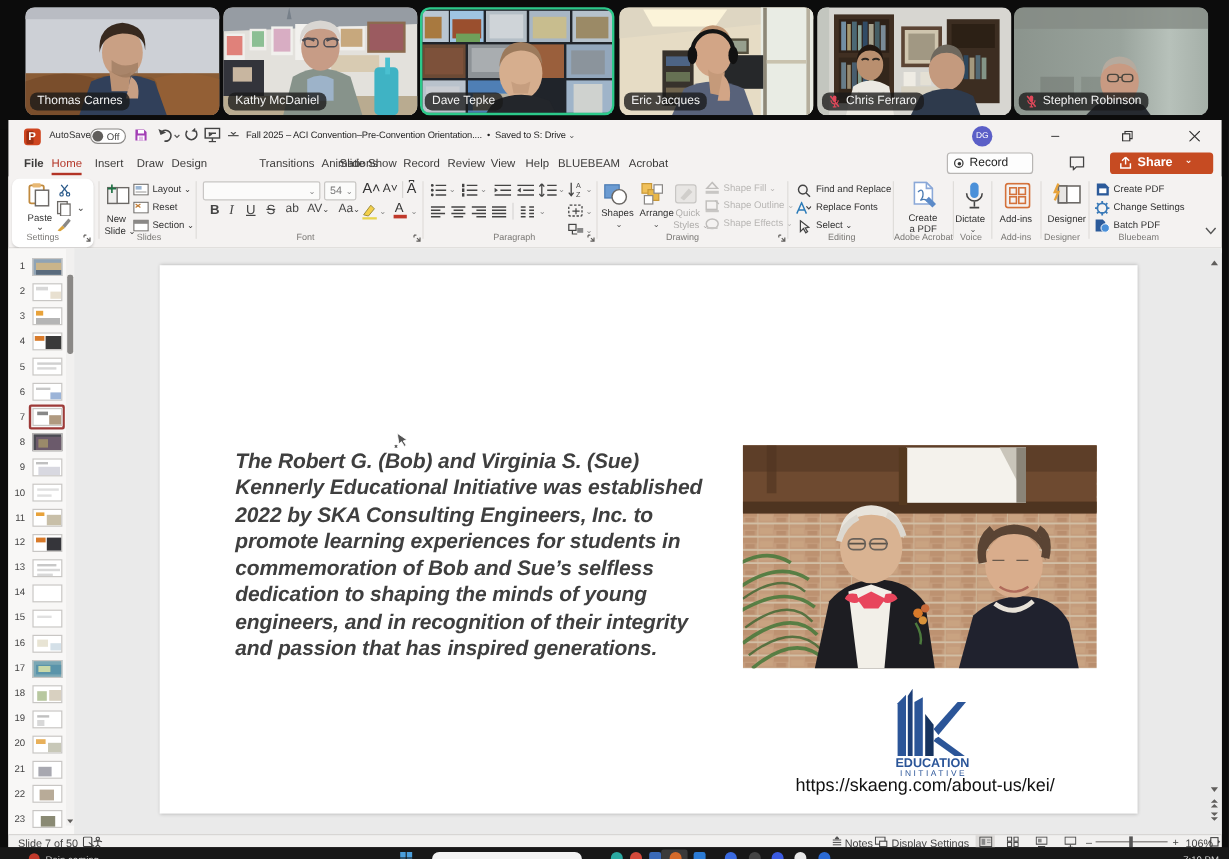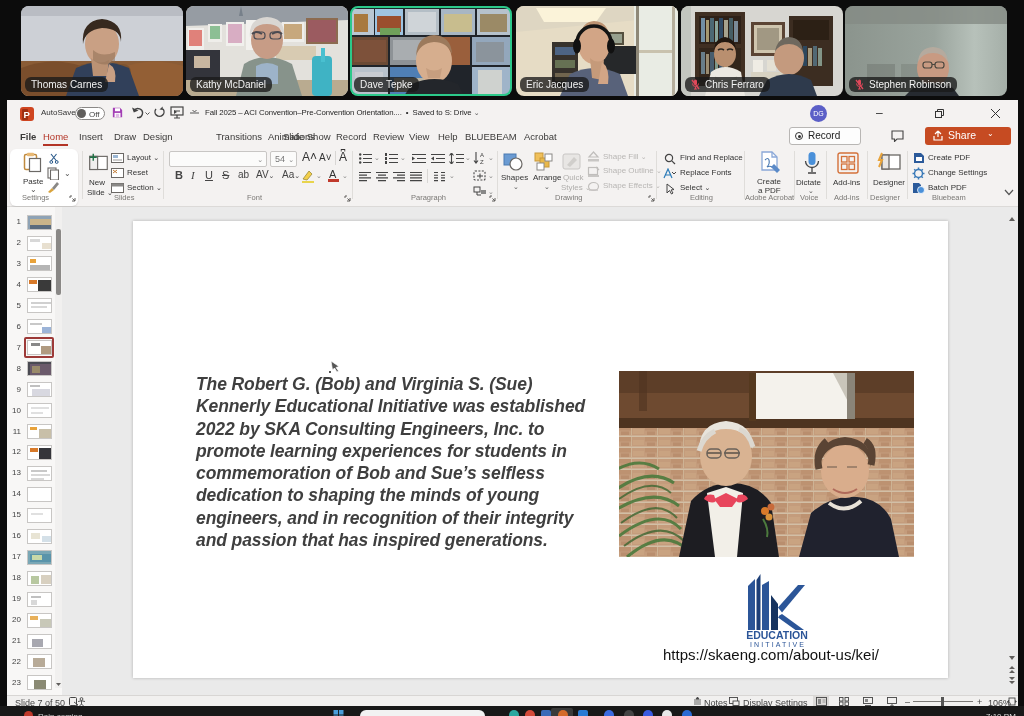--- a/index.html
+++ b/index.html
@@ -297,21 +297,21 @@
         <span class="abs" style="left:18px;top:2px;font-size:10px;color:#222;">Record</span>
       </div>
       <svg class="abs" style="left:884px;top:3px" width="13" height="12" viewBox="0 0 13 12">
           <path d="M1 1 h11 v8 h-6 l-2.5 2.5 v-2.5 h-2.5 z" fill="none" stroke="#444" stroke-width="1.1"></path>
         </svg>
       <div class="abs" style="left:918px;top:0px;width:86px;height:18px;background:#c64b22;border-radius:3px;">
         <svg class="abs" style="left:7px;top:3px" width="12" height="12" viewBox="0 0 12 12">
             <path d="M6 1 L9 4 M6 1 L3 4 M6 1 v6" stroke="#fff" stroke-width="1.2" fill="none"></path>
             <path d="M2 6 v4 h8 v-4" stroke="#fff" stroke-width="1.2" fill="none"></path>
           </svg>
-        <span class="abs" style="left:23px;top:2px;font-size:10.5px;color:#fff;">Share</span>
+        <span class="abs" style="left:23px;top:2px;font-size:10.5px;color:#fff;font-weight:bold;">Share</span>
         <span class="abs" style="left:62px;top:2px;font-size:8px;color:#fff;">⌄</span>
       </div>
     </div>
     <div id="ribbon">
 
       <div class="abs" style="left:3px;top:2px;width:68px;height:57px;background:#fff;border-radius:6px;box-shadow:0 1px 2px rgba(0,0,0,.12);"></div>
       <svg class="abs" style="left:16px;top:5px" width="20" height="21" viewBox="0 0 20 21">
         <rect x="1.5" y="2.5" width="12" height="15" rx="1.5" fill="none" stroke="#c08a3e" stroke-width="1.5"></rect>
         <rect x="4" y="0.8" width="7" height="3.5" rx="1" fill="#e8b873"></rect>
         <rect x="6.5" y="6.5" width="11" height="13" fill="#fff" stroke="#6b6865" stroke-width="1.2"></rect>

